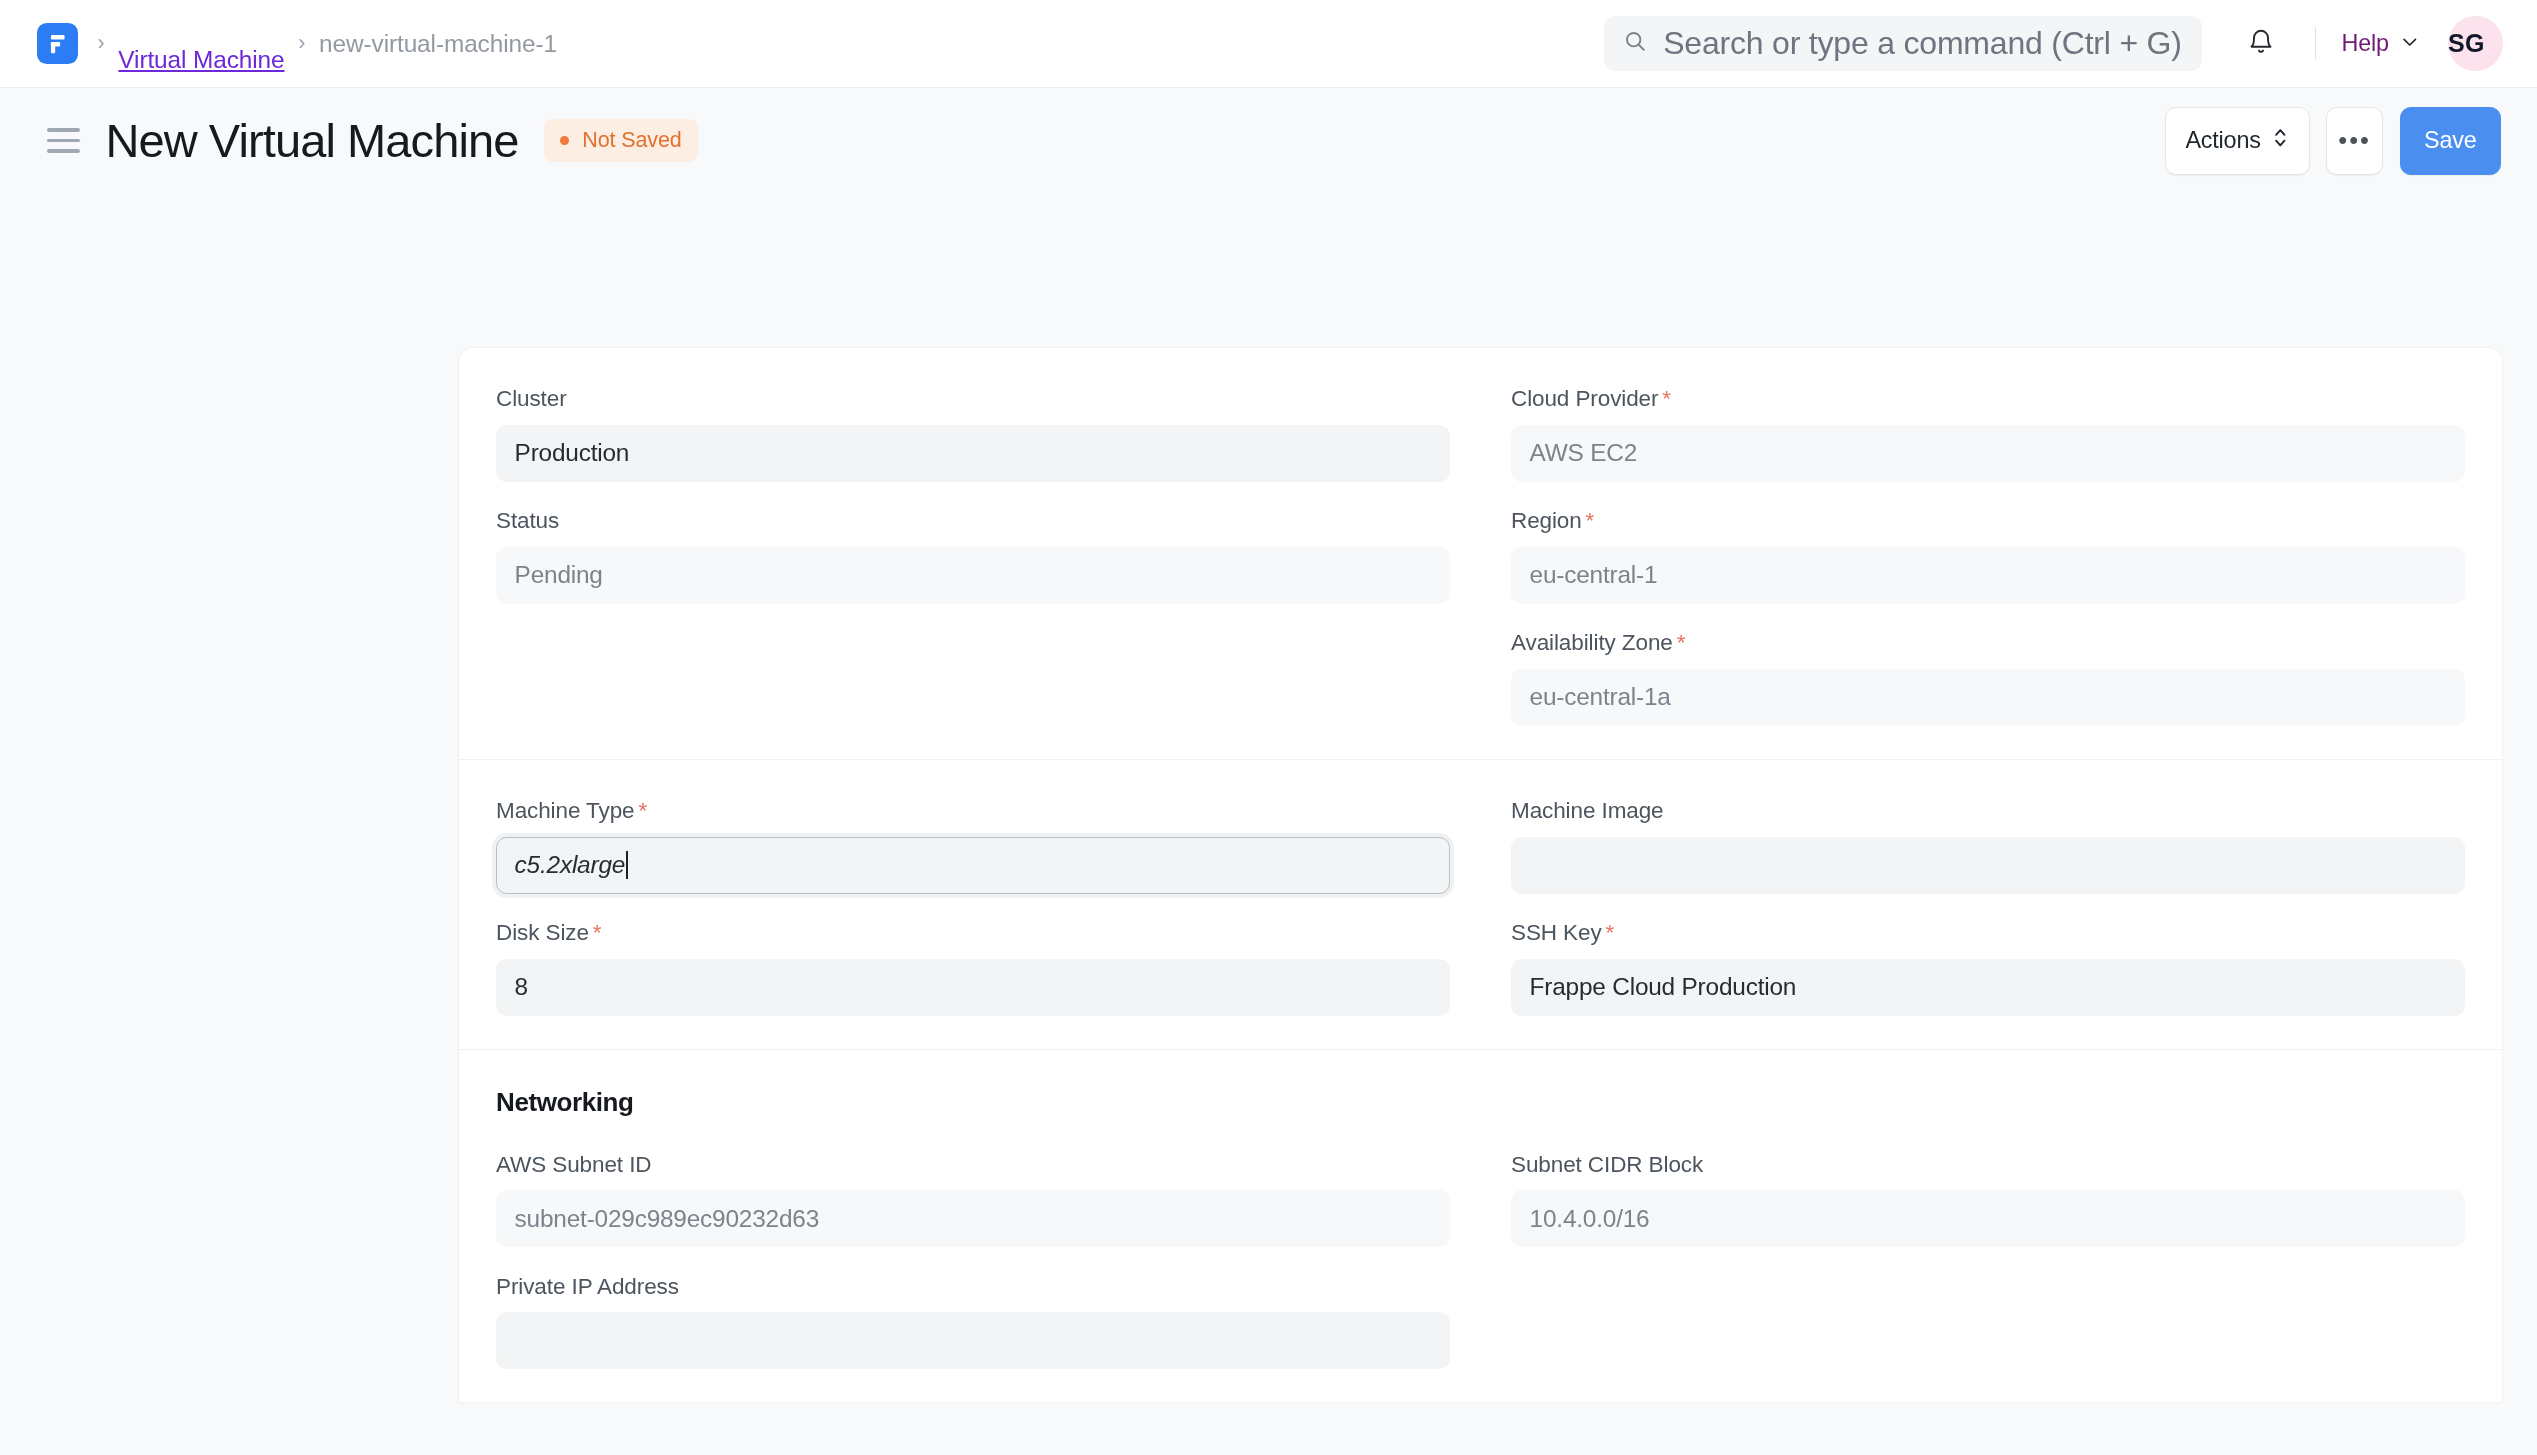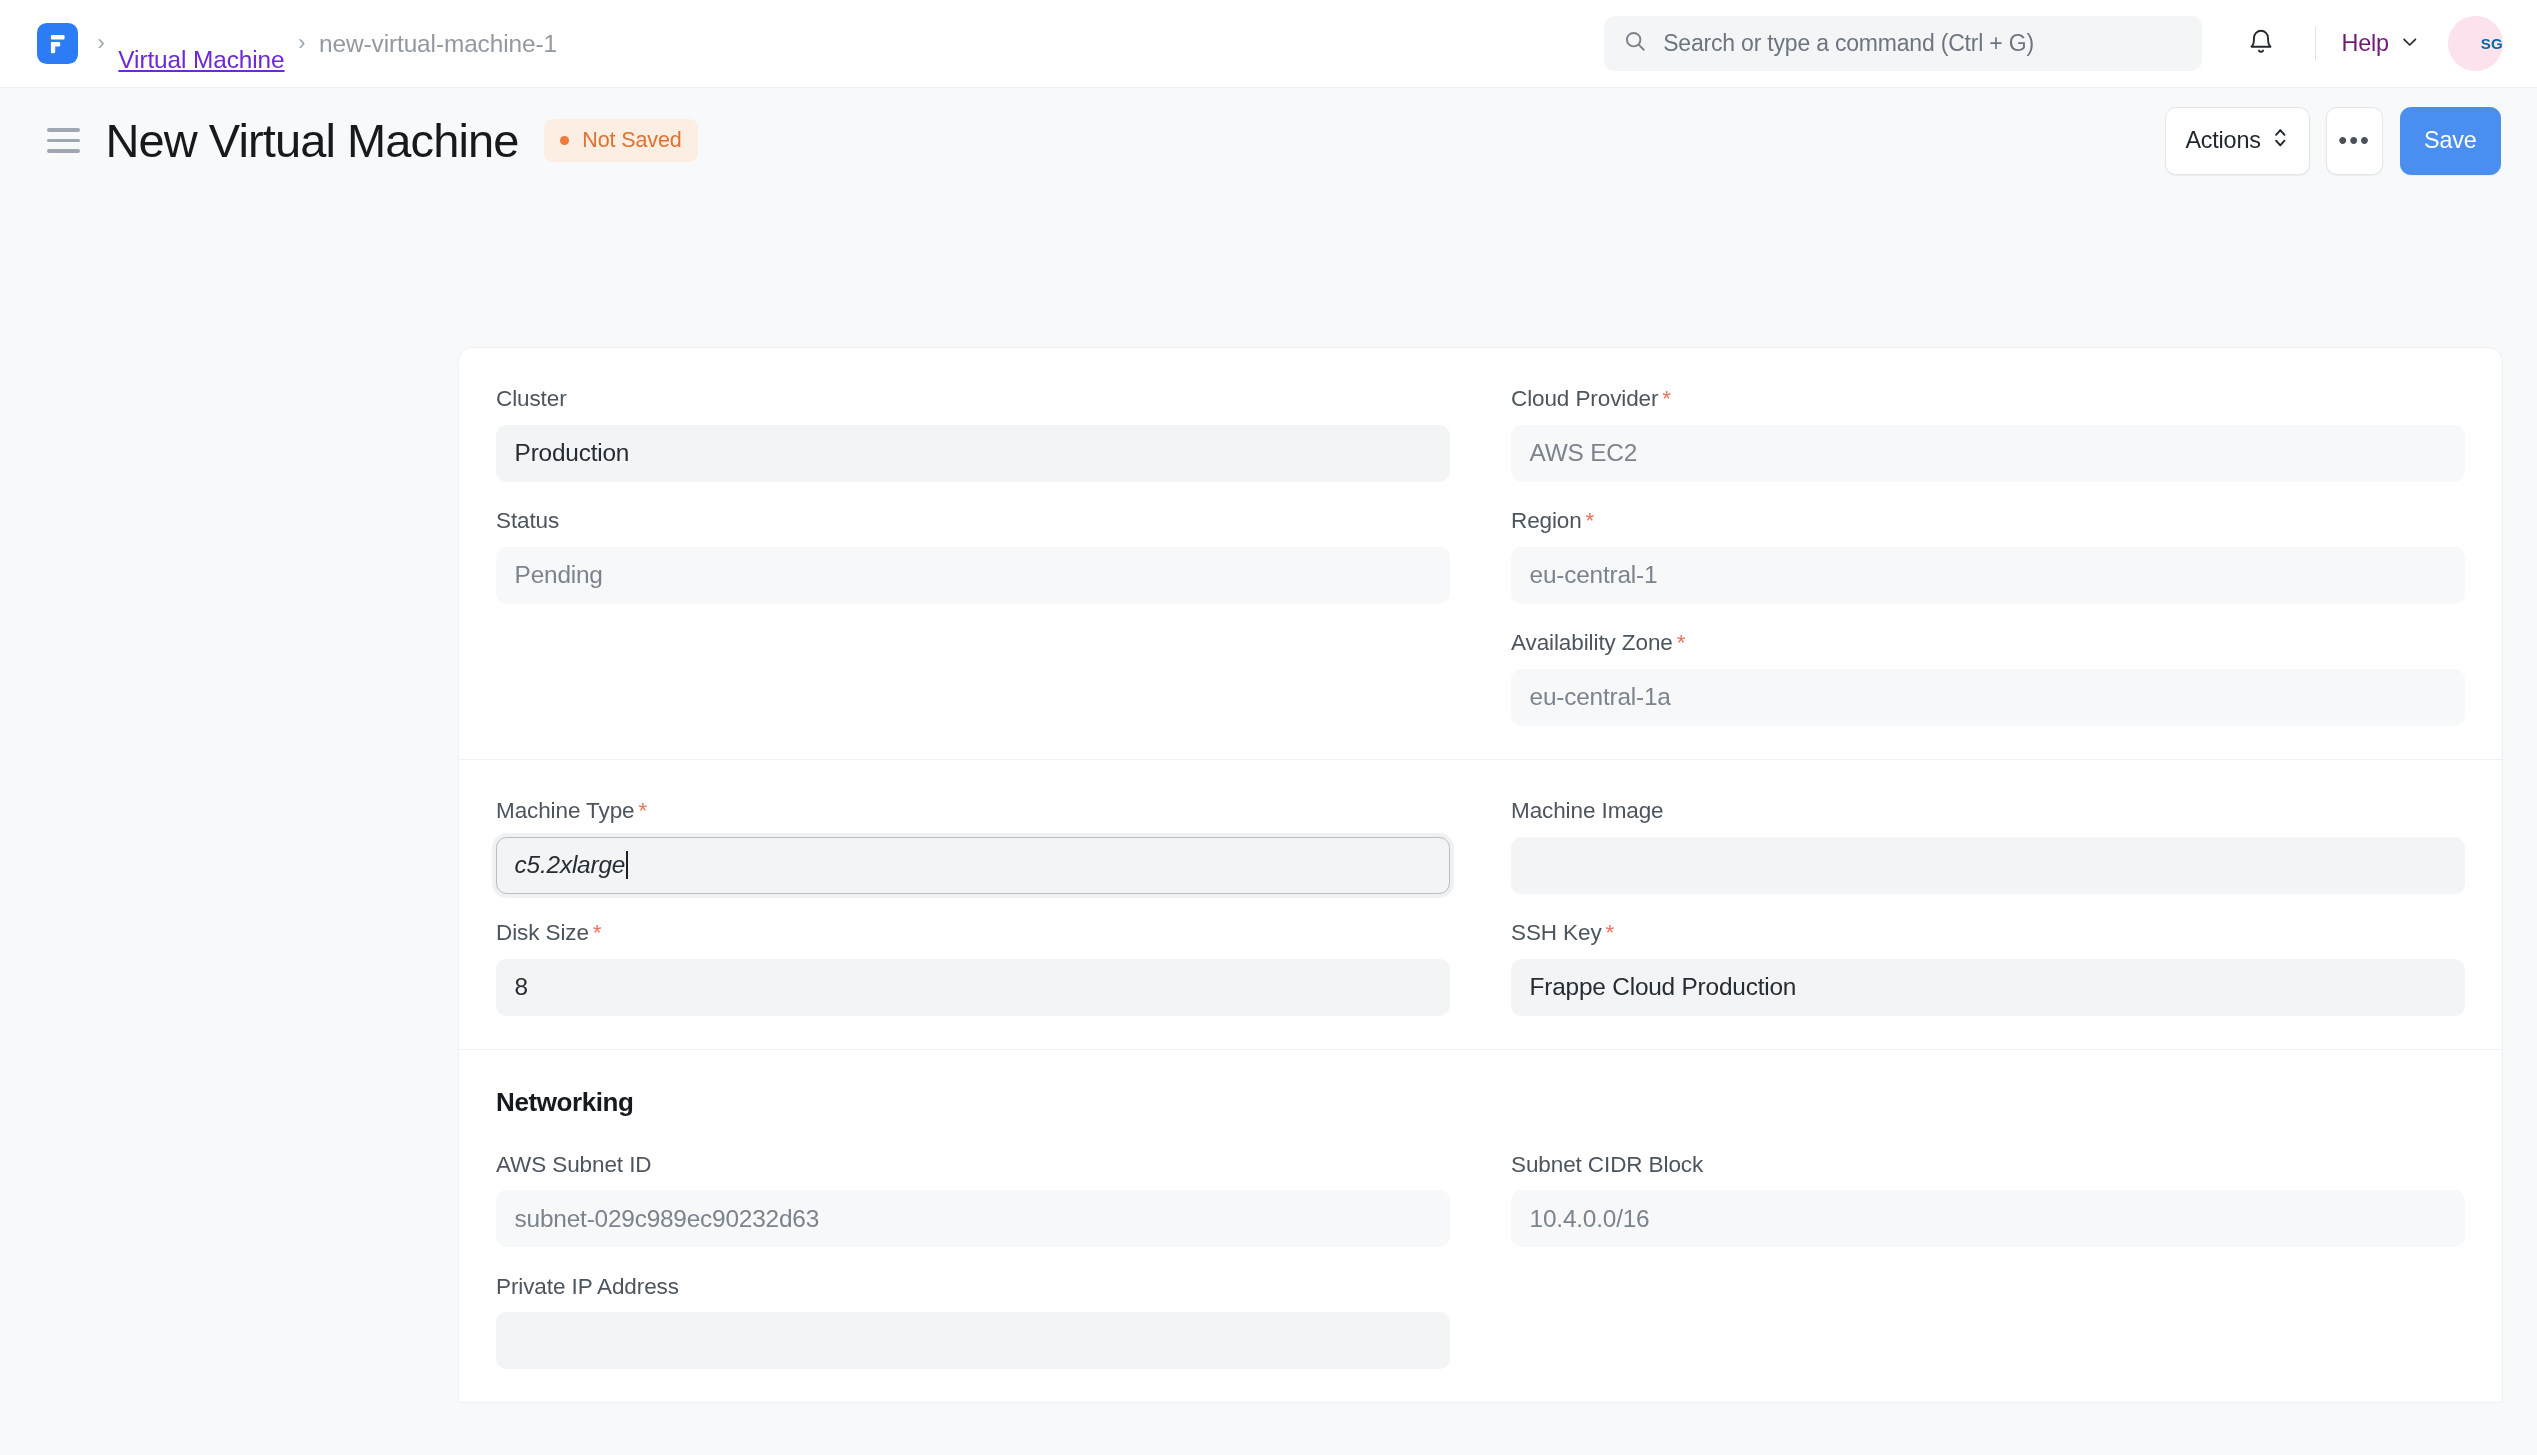--- a/index.html
+++ b/index.html
@@ -75,21 +75,21 @@
     width: 598px;
     height: 55px;
     background: #f4f5f6;
     border-radius: 10.7px;
     display: flex;
     align-items: center;
     padding: 0 19.5px;
     gap: 15.6px;
   }
   .search-box .ph {
-    font-size: 23px;
+    font-size: 32px;
     color: #6d7580;
     letter-spacing: -0.2px;
   }
 
   .bell-btn {
     width: 57px; height: 57px;
     display: flex; align-items: center; justify-content: center;
     margin-left: 31px;
   }
 
@@ -106,25 +106,25 @@
     gap: 10.7px;
     font-size: 23.4px;
     color: #701a75;
     letter-spacing: -0.2px;
   }
 
   .avatar {
     width: 55px; height: 55px;
     border-radius: 50%;
     background: #fbe2ec;
-    color: #0369a1;
-    display: flex;
-    align-items: center;
-    justify-content: flex-end;
-    font-size: 15px;
+    color: #0f172a;
+    display: flex;
+    align-items: center;
+    justify-content: flex-start;
+    font-size: 25px;
     font-weight: 600;
     letter-spacing: 0.3px;
     margin-left: 29px;
   }
 
   
   .page {
     position: relative;
     height: 1367px;
     background: #f8f9fa;

